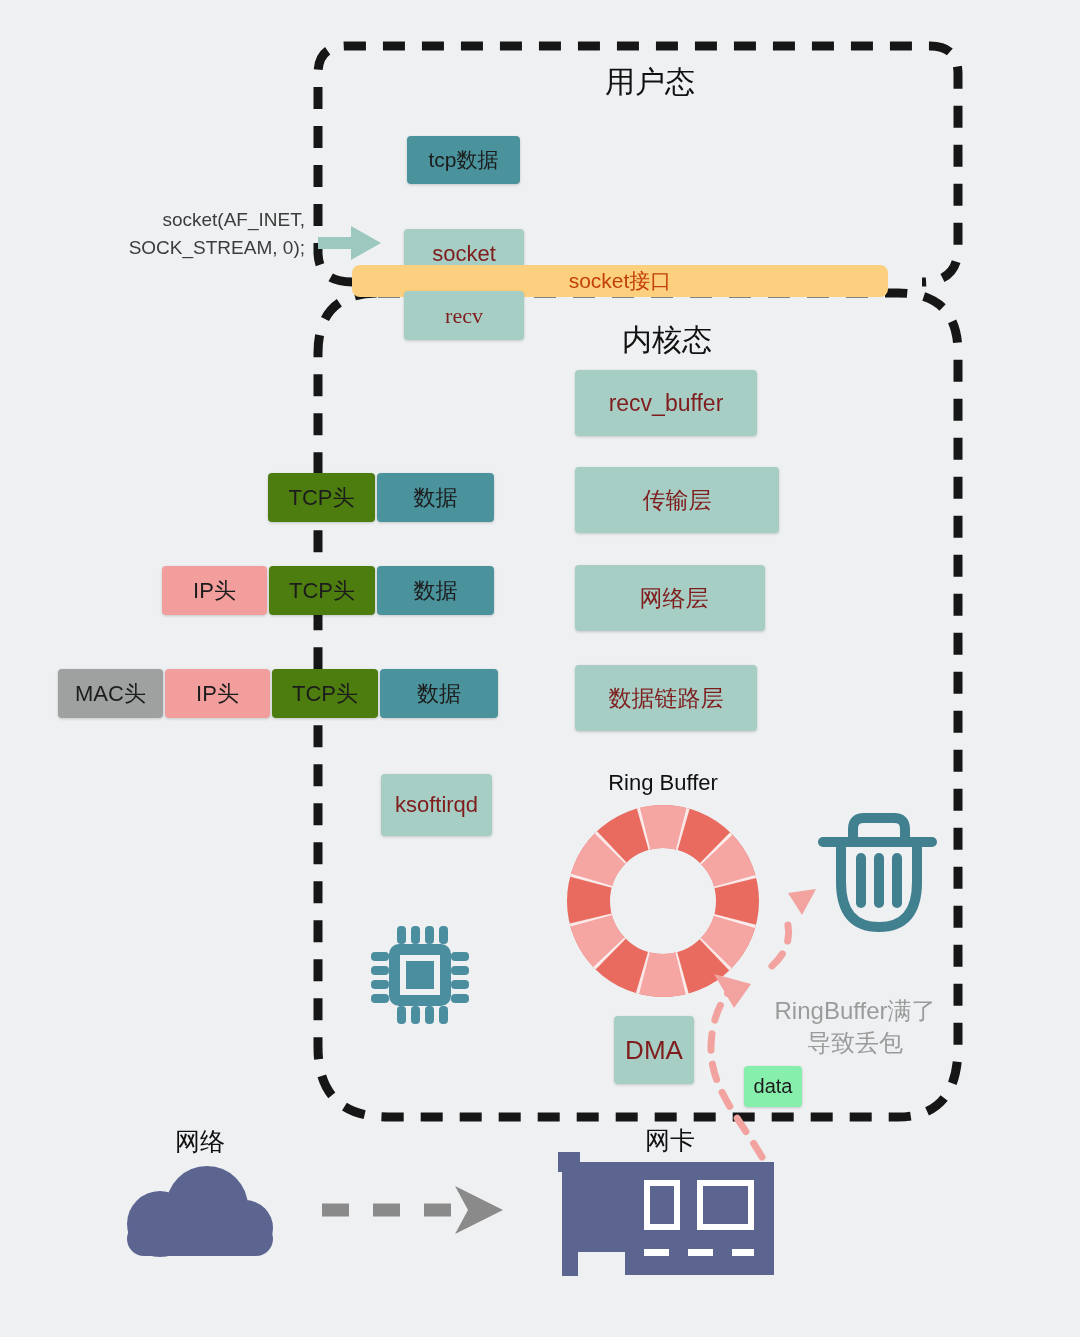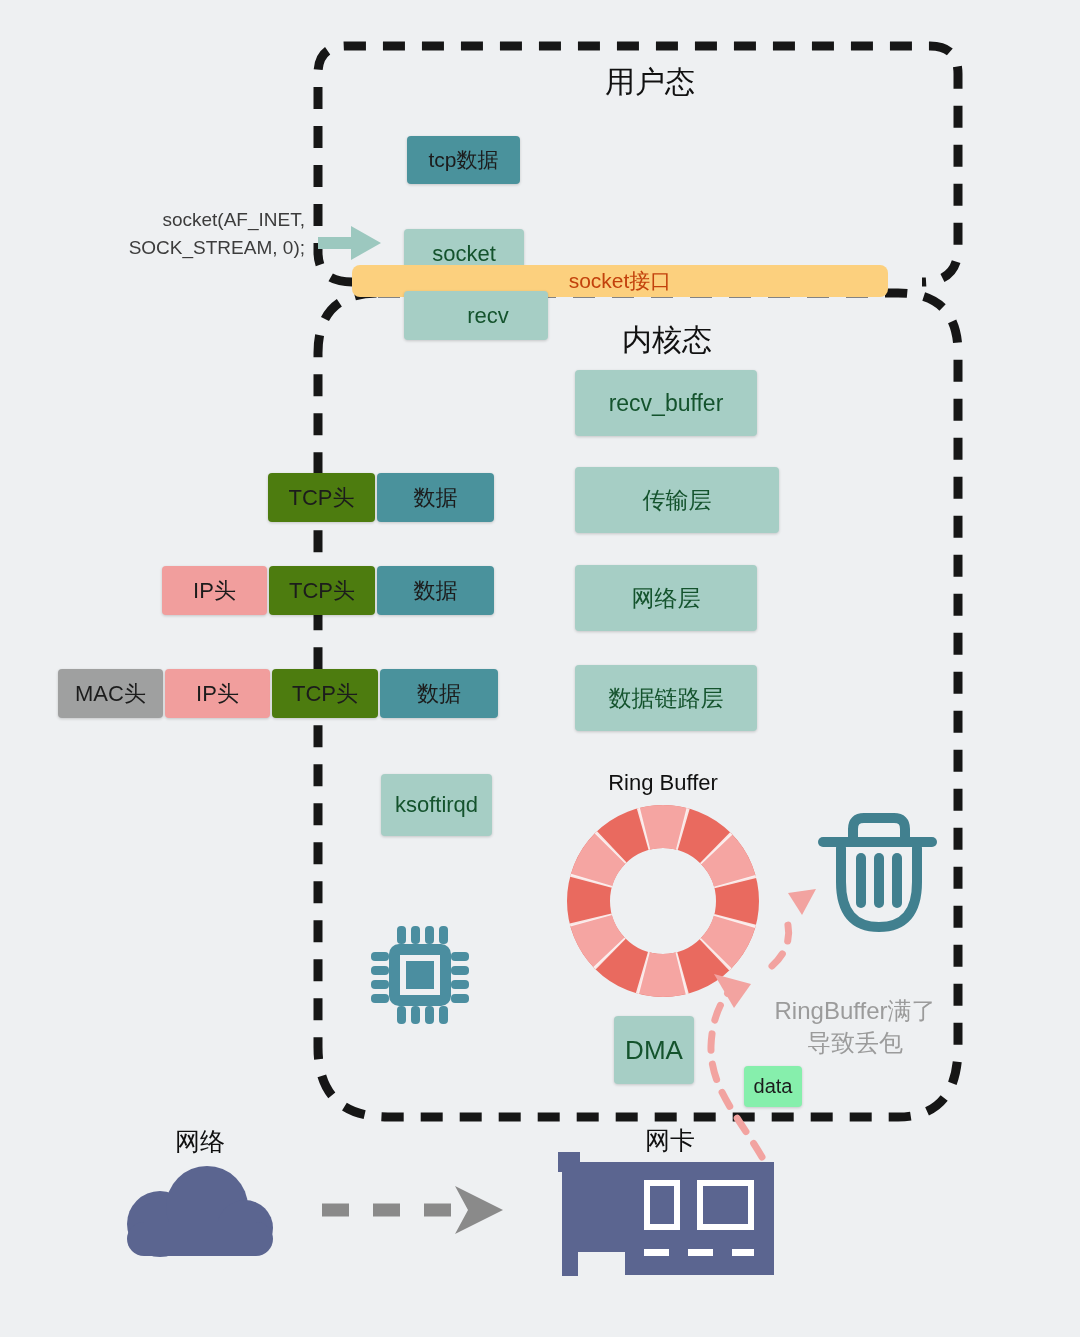--- a/index.html
+++ b/index.html
@@ -10,38 +10,38 @@
     color:#1c1c1c;
   }
   .stage svg.bg{position:absolute;left:0;top:0;}
   .box{
     position:absolute;display:flex;align-items:center;justify-content:center;
     border-radius:4px;font-size:22px;color:#1c1c1c;
     box-shadow:0 1px 3px rgba(0,0,0,.18);
     white-space:nowrap;
   }
   .t-mid{background:#4a929c;}
-  .t-light{background:#a6cec5;color:#14532d;}
+  .t-light{background:#a6cec5;color:#7f1d1d;}
   .purple{background:#4d7c0f;}
   .pink{background:#f19e9d;}
   .pinkdata{background:#86efac;}
   .grayb{background:#9fa0a0;}
   .yellowbar{
     position:absolute;display:flex;align-items:center;justify-content:center;
     background:#fcd07e;border-radius:8px;font-size:21px;color:#c2410c;
   }
   .title{position:absolute;font-size:30px;color:#111;text-align:center;}
   .lbl{position:absolute;font-size:25px;color:#111;text-align:center;}
   .syscall{
     position:absolute;font-size:19px;color:#3c3c3c;text-align:right;line-height:1.45;
   }
   .note{
     position:absolute;font-size:24px;color:#9b9b9b;text-align:center;line-height:1.35;
   }
-  .mono{font-family:Liberation Sans, sans-serif;padding-left:24px;}
+  .mono{font-family:Liberation Serif, serif;}
   .rbt{position:absolute;font-size:22px;color:#111;text-align:center;}
 </style>
 </head>
 <body>
 
 <div class="stage">
 
   <svg class="bg" width="1080" height="1337" viewBox="0 0 1080 1337">
 
     <path d="M 352 282 Q 318 282 318 252 L 318 74 Q 318 46 346 46 L 930 46 Q 958 46 958 74 L 958 248 Q 958 282 922 282" fill="none" stroke="#161616" stroke-width="9" stroke-dasharray="22 17"></path>
@@ -136,21 +136,21 @@
   <div class="yellowbar" style="left:352px;top:265px;width:536px;height:32px;">socket接口</div>
 
   <div class="box t-light mono" style="left:404px;top:291px;width:120px;height:49px;">recv</div>
 
   <div class="title" style="left:537px;top:320px;width:260px;">内核态</div>
 
   <div class="box t-light" style="left:575px;top:370px;width:182px;height:66px;font-size:23px;">recv_buffer</div>
 
   <div class="box t-light" style="left:575px;top:467px;width:204px;height:66px;font-size:23px;">传输层</div>
 
-  <div class="box t-light" style="left:575px;top:565px;width:182px;height:66px;font-size:23px;">网络层</div>
+  <div class="box t-light" style="left:575px;top:565px;width:182px;height:66px;font-size:23px;padding-left:8px;">网络层</div>
 
   <div class="box t-light" style="left:575px;top:665px;width:182px;height:66px;font-size:23px;">数据链路层</div>
 
   <div class="box purple" style="left:268px;top:473px;width:107px;height:49px;">TCP头</div>
   <div class="box t-mid" style="left:377px;top:473px;width:117px;height:49px;">数据</div>
 
   <div class="box pink" style="left:162px;top:566px;width:105px;height:49px;">IP头</div>
   <div class="box purple" style="left:269px;top:566px;width:106px;height:49px;">TCP头</div>
   <div class="box t-mid" style="left:377px;top:566px;width:117px;height:49px;">数据</div>
 

